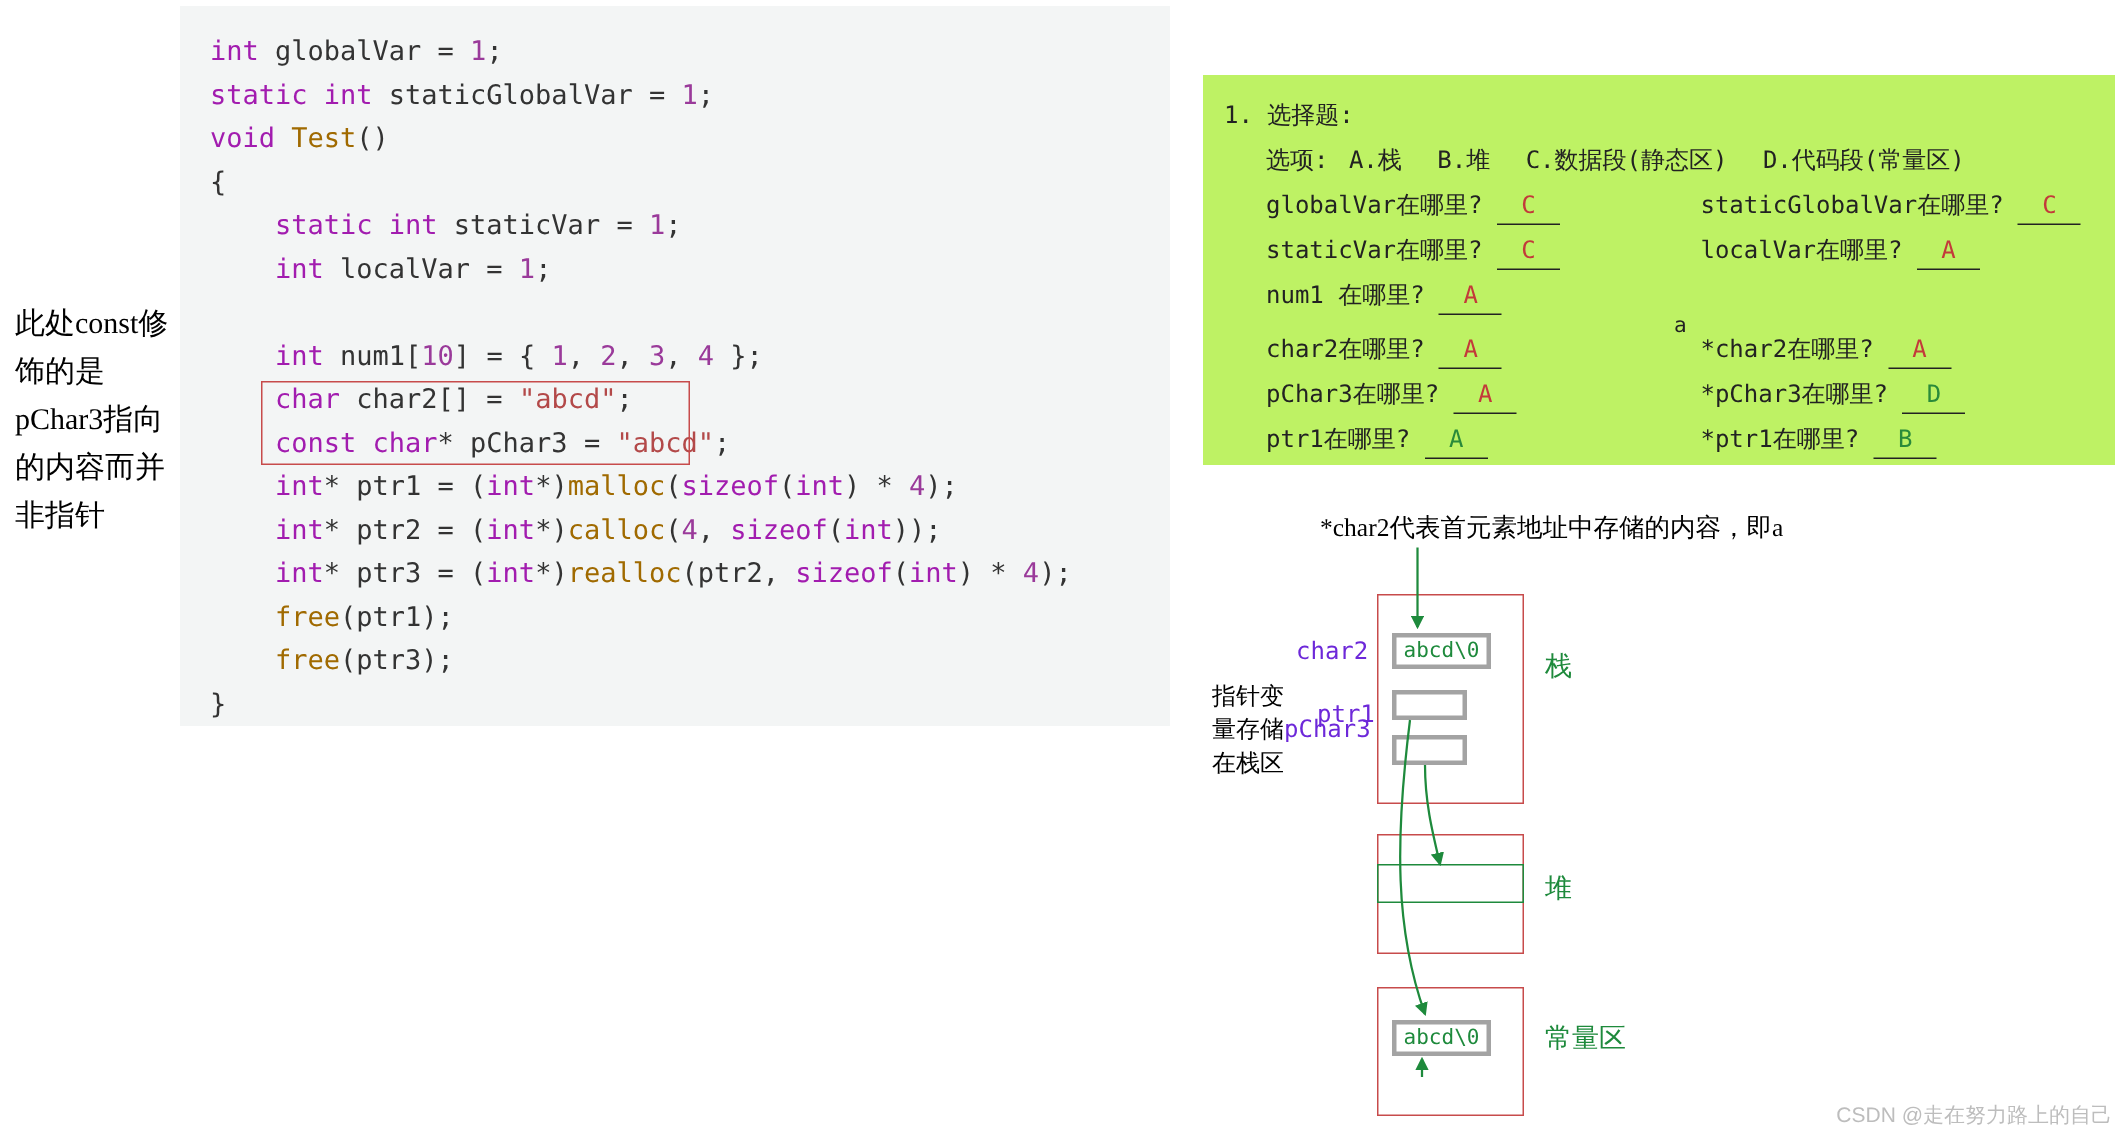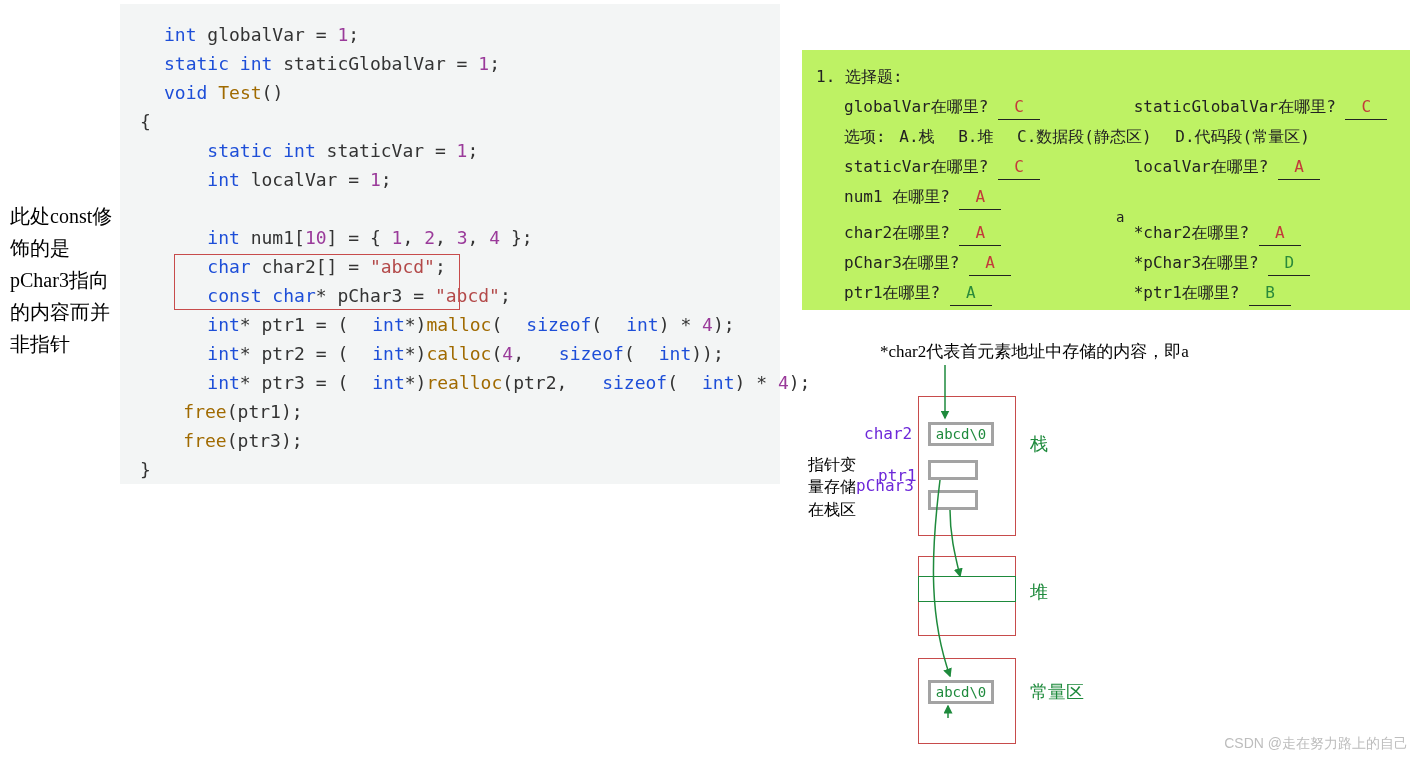--- a/index.html
+++ b/index.html
@@ -30,21 +30,21 @@
     width: 660px;
     height: 480px;
     background: #f3f5f5;
     padding: 16px 20px;
     font-family: Consolas, monospace;
     font-size: 18px;
     line-height: 29px;
     white-space: pre;
     color: #333;
   }
-  .kw { color: #1d4ed8; margin-left: 24px; }    
+  .kw { color: #a21caf; }    
   .fn { color: #a06a00; }     
   .str { color: #b34949; }    
   .num { color: #9a3a9a; }
   .redbox {
     position: absolute;
     border: 1px solid #c74b4b;
     pointer-events: none;
   }
   .quiz {
     position: absolute;
@@ -165,29 +165,29 @@
 <span>}</span></div>
 
 <div class="redbox" style="left:174px; top:254px; width:286px; height:56px;"></div>
 
 <div class="quiz">
   <div class="row">
     <span>1.</span>
     <span>选择题:</span>
   </div>
   <div class="row" style="padding-left:28px;">
-    <span class="col1"><span>globalVar在哪里?</span> <span class="blank"><span class="ans">C</span></span></span>
-    <span><span>staticGlobalVar在哪里?</span> <span class="blank"><span class="ans">C</span></span></span>
-  </div>
-  <div class="row" style="padding-left:28px;">
     <span>选项:</span>
     <span style="margin-left:4px;">A.栈</span>
     <span style="margin-left:14px;">B.堆</span>
     <span style="margin-left:14px;">C.数据段(静态区)</span>
     <span style="margin-left:14px;">D.代码段(常量区)</span>
+  </div>
+  <div class="row" style="padding-left:28px;">
+    <span class="col1"><span>globalVar在哪里?</span> <span class="blank"><span class="ans">C</span></span></span>
+    <span><span>staticGlobalVar在哪里?</span> <span class="blank"><span class="ans">C</span></span></span>
   </div>
   <div class="row" style="padding-left:28px;">
     <span class="col1"><span>staticVar在哪里?</span> <span class="blank"><span class="ans">C</span></span></span>
     <span><span>localVar在哪里?</span> <span class="blank"><span class="ans">A</span></span></span>
   </div>
   <div class="row" style="padding-left:28px;">
     <span class="col1"><span>num1 在哪里?</span> <span class="blank"><span class="ans">A</span></span></span>
   </div>
   <div class="row" style="padding-left:28px; margin-top:6px; position:relative;">
     <span style="position:absolute; left:300px; top:-16px; font-size:14px;">a</span>

